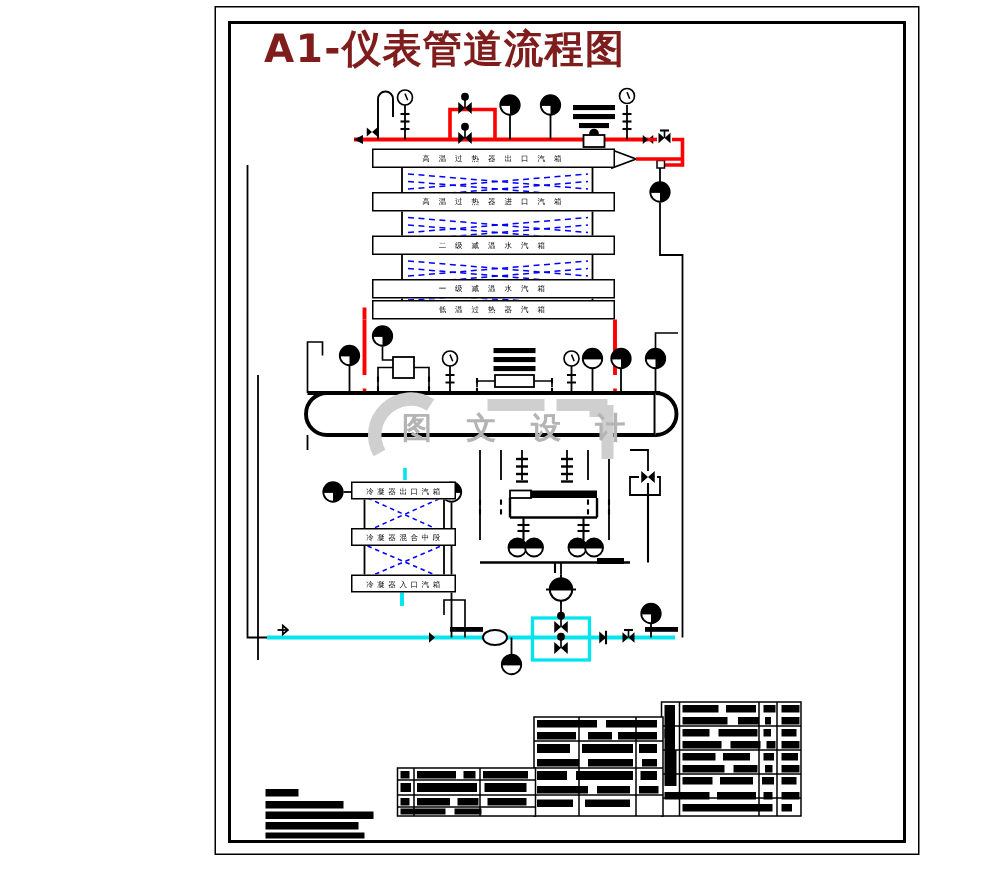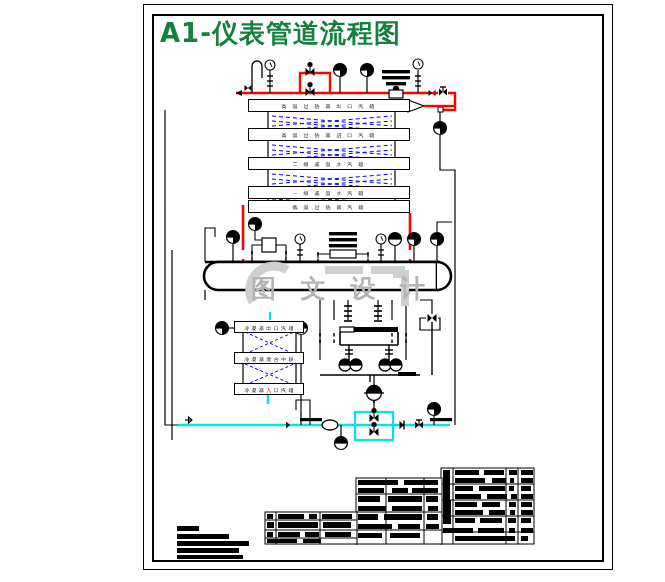--- a/index.html
+++ b/index.html
@@ -7,28 +7,28 @@
        font-family:"DejaVu Sans","Liberation Sans",sans-serif;}
   #stage{position:relative;width:665px;height:582px;background:#ffffff;}
 
   
   .frame-outer{position:absolute;left:143px;top:4px;width:470px;height:566px;
                border:1.5px solid #000;box-sizing:border-box;background:#fff;}
   .frame-inner{position:absolute;left:152px;top:14px;width:452px;height:548px;
                border:2px solid #000;box-sizing:border-box;}
 
   
-  .dwg-title{position:absolute;left:160px;top:18px;color:#15803d;
+  .dwg-title{position:absolute;left:176px;top:18px;color:#7f1d1d;
              font-family:"DejaVu Sans","Liberation Sans",sans-serif;
              font-weight:bold;font-size:26px;letter-spacing:1px;
              white-space:nowrap;line-height:30px;}
 
   
-  .wm{position:absolute;left:251px;top:272px;width:170px;height:34px;
-      color:#b4b4b4;font-size:25px;font-weight:bold;letter-spacing:8px;
+  .wm{position:absolute;left:268px;top:272px;width:170px;height:34px;
+      color:#b4b4b4;font-size:20px;font-weight:bold;letter-spacing:8px;
       white-space:nowrap;z-index:40;}
   .wm-logo{position:absolute;left:243px;top:262px;width:190px;height:48px;z-index:39;}
   .bx{position:absolute;border:1.2px solid #000;box-sizing:border-box;background:#fff;}
   .lbl{position:absolute;font-size:5px;color:#000;white-space:nowrap;
        text-align:center;line-height:1;letter-spacing:2.2px;
        font-family:"DejaVu Sans","Liberation Sans",sans-serif;}
   svg{position:absolute;left:0;top:0;overflow:visible;}
 </style>
 </head>
 <body>

